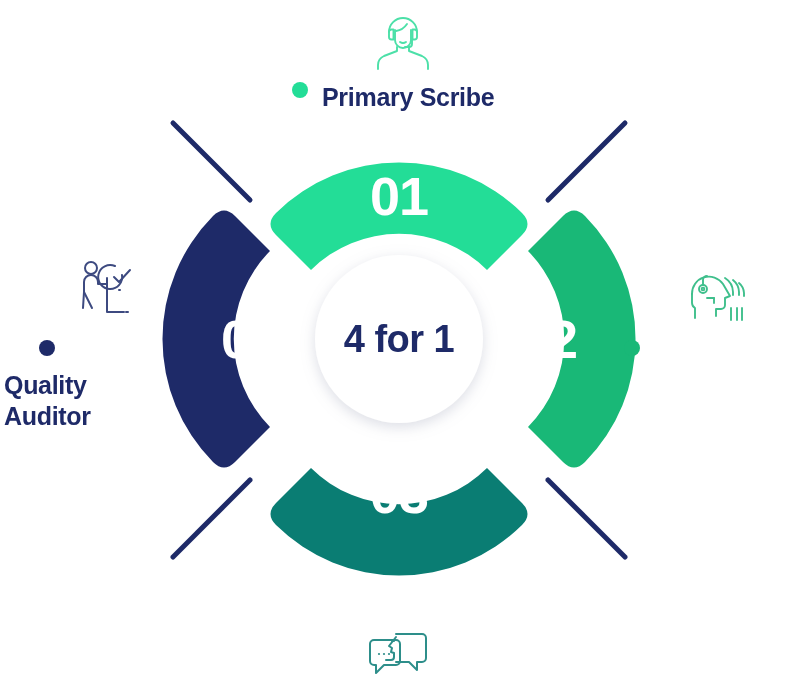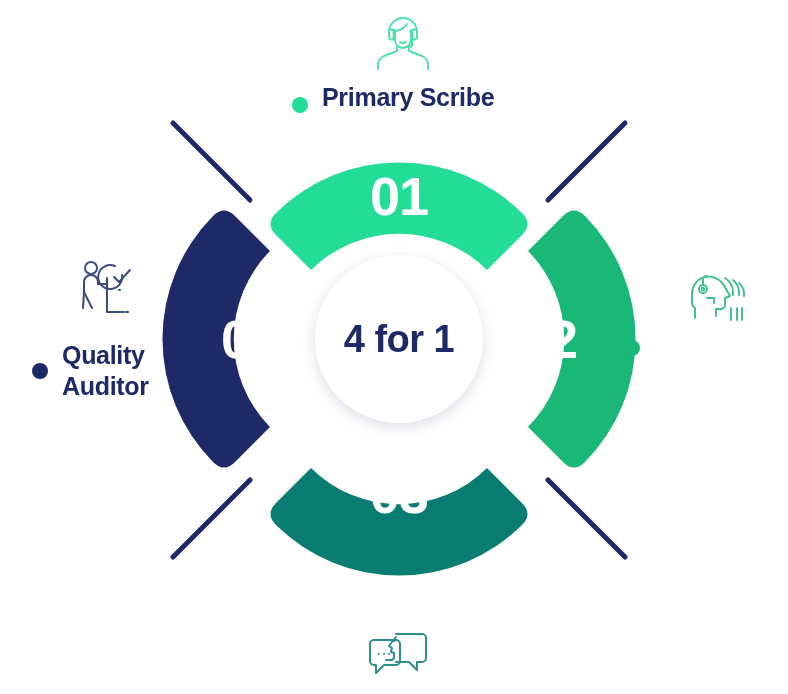--- a/index.html
+++ b/index.html
@@ -36,21 +36,21 @@
   .center-text {
     font-family: "Liberation Sans", sans-serif;
     font-weight: bold;
     font-size: 38px;
     fill: #1e2a68;
     letter-spacing: -0.5px;
   }
   .label {
     position: absolute;
     display: flex;
-    align-items: flex-end;
+    align-items: flex-start;
     gap: 14px;
     font-family: "Liberation Sans", sans-serif;
     font-weight: bold;
     font-size: 25px;
     line-height: 1.22;
     color: #1e2a68;
     letter-spacing: -0.3px;
     white-space: pre-line;
   }
   .bullet {
@@ -63,23 +63,23 @@
 
   #label-primary {
     left: 292px;
     top: 82px;
   }
   #label-backup {
     left: 624px;
     top: 340px;
   }
   #label-quality {
-    left: 32px;
+    left: 4px;
     top: 340px;
-    flex-direction: row;
+    flex-direction: column;
   }
   #label-quality .bullet { align-self: center; }
   #label-supervisor {
     left: 296px;
     top: 581px;
   }
   .icon-box {
     position: absolute;
   }
 </style>

